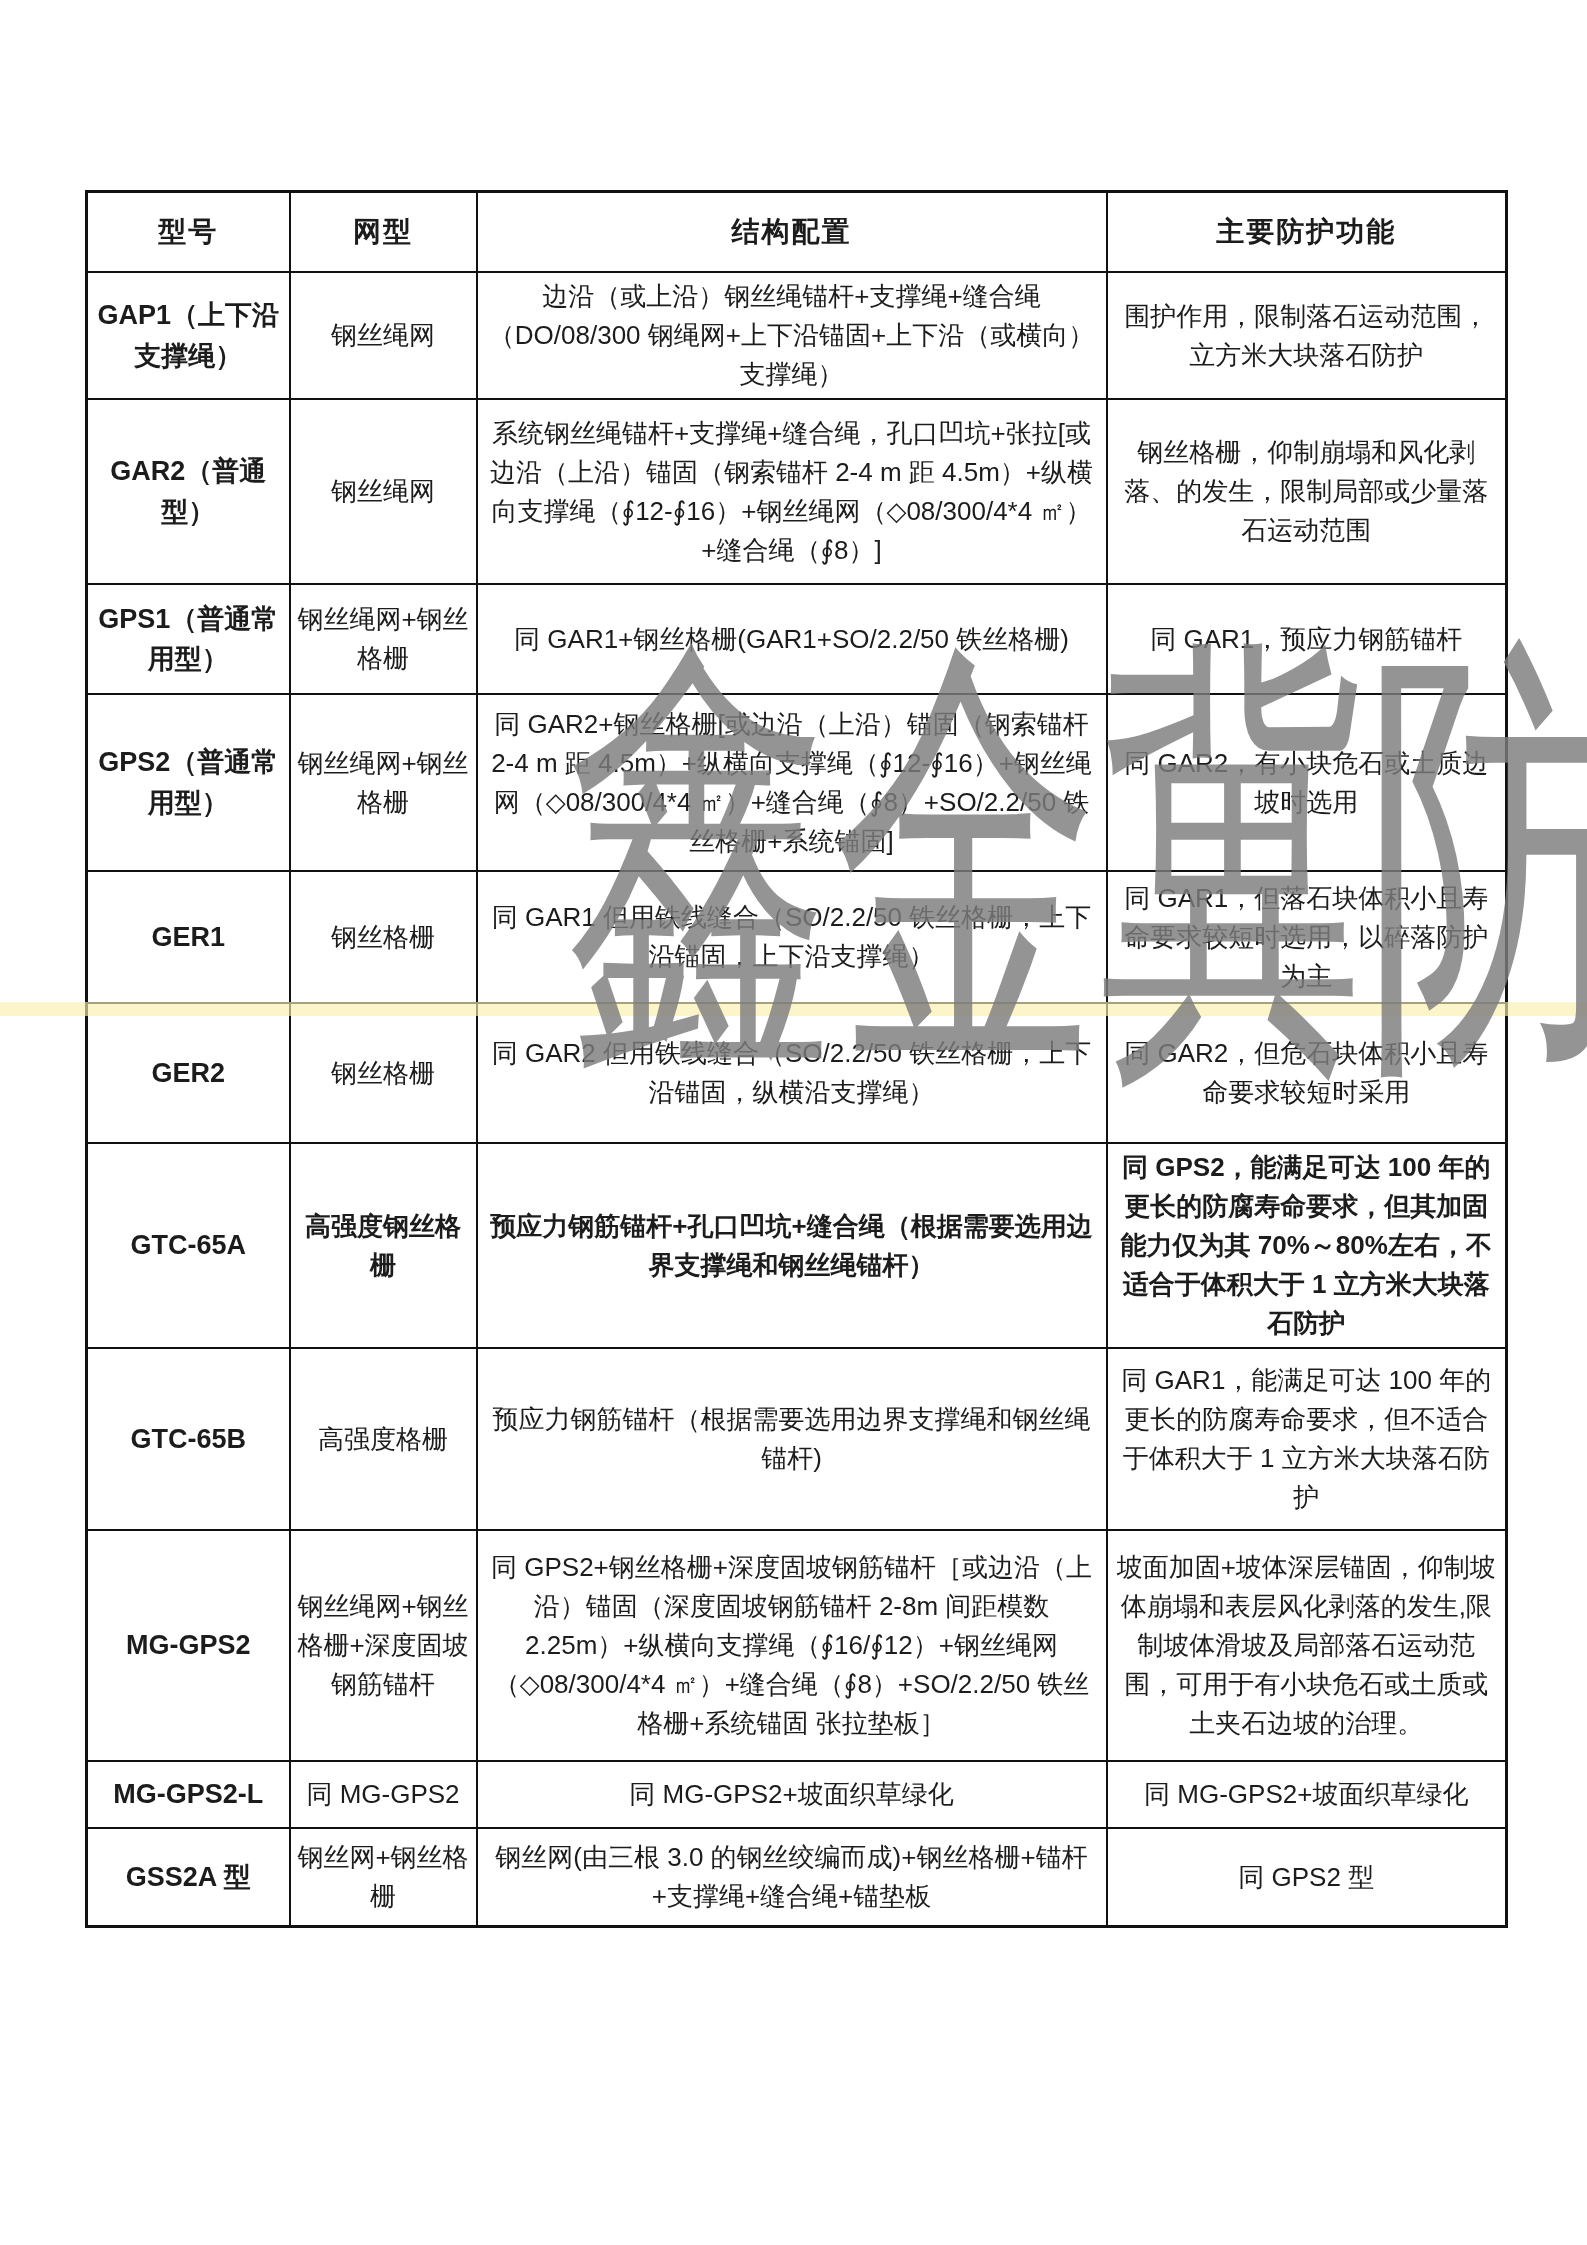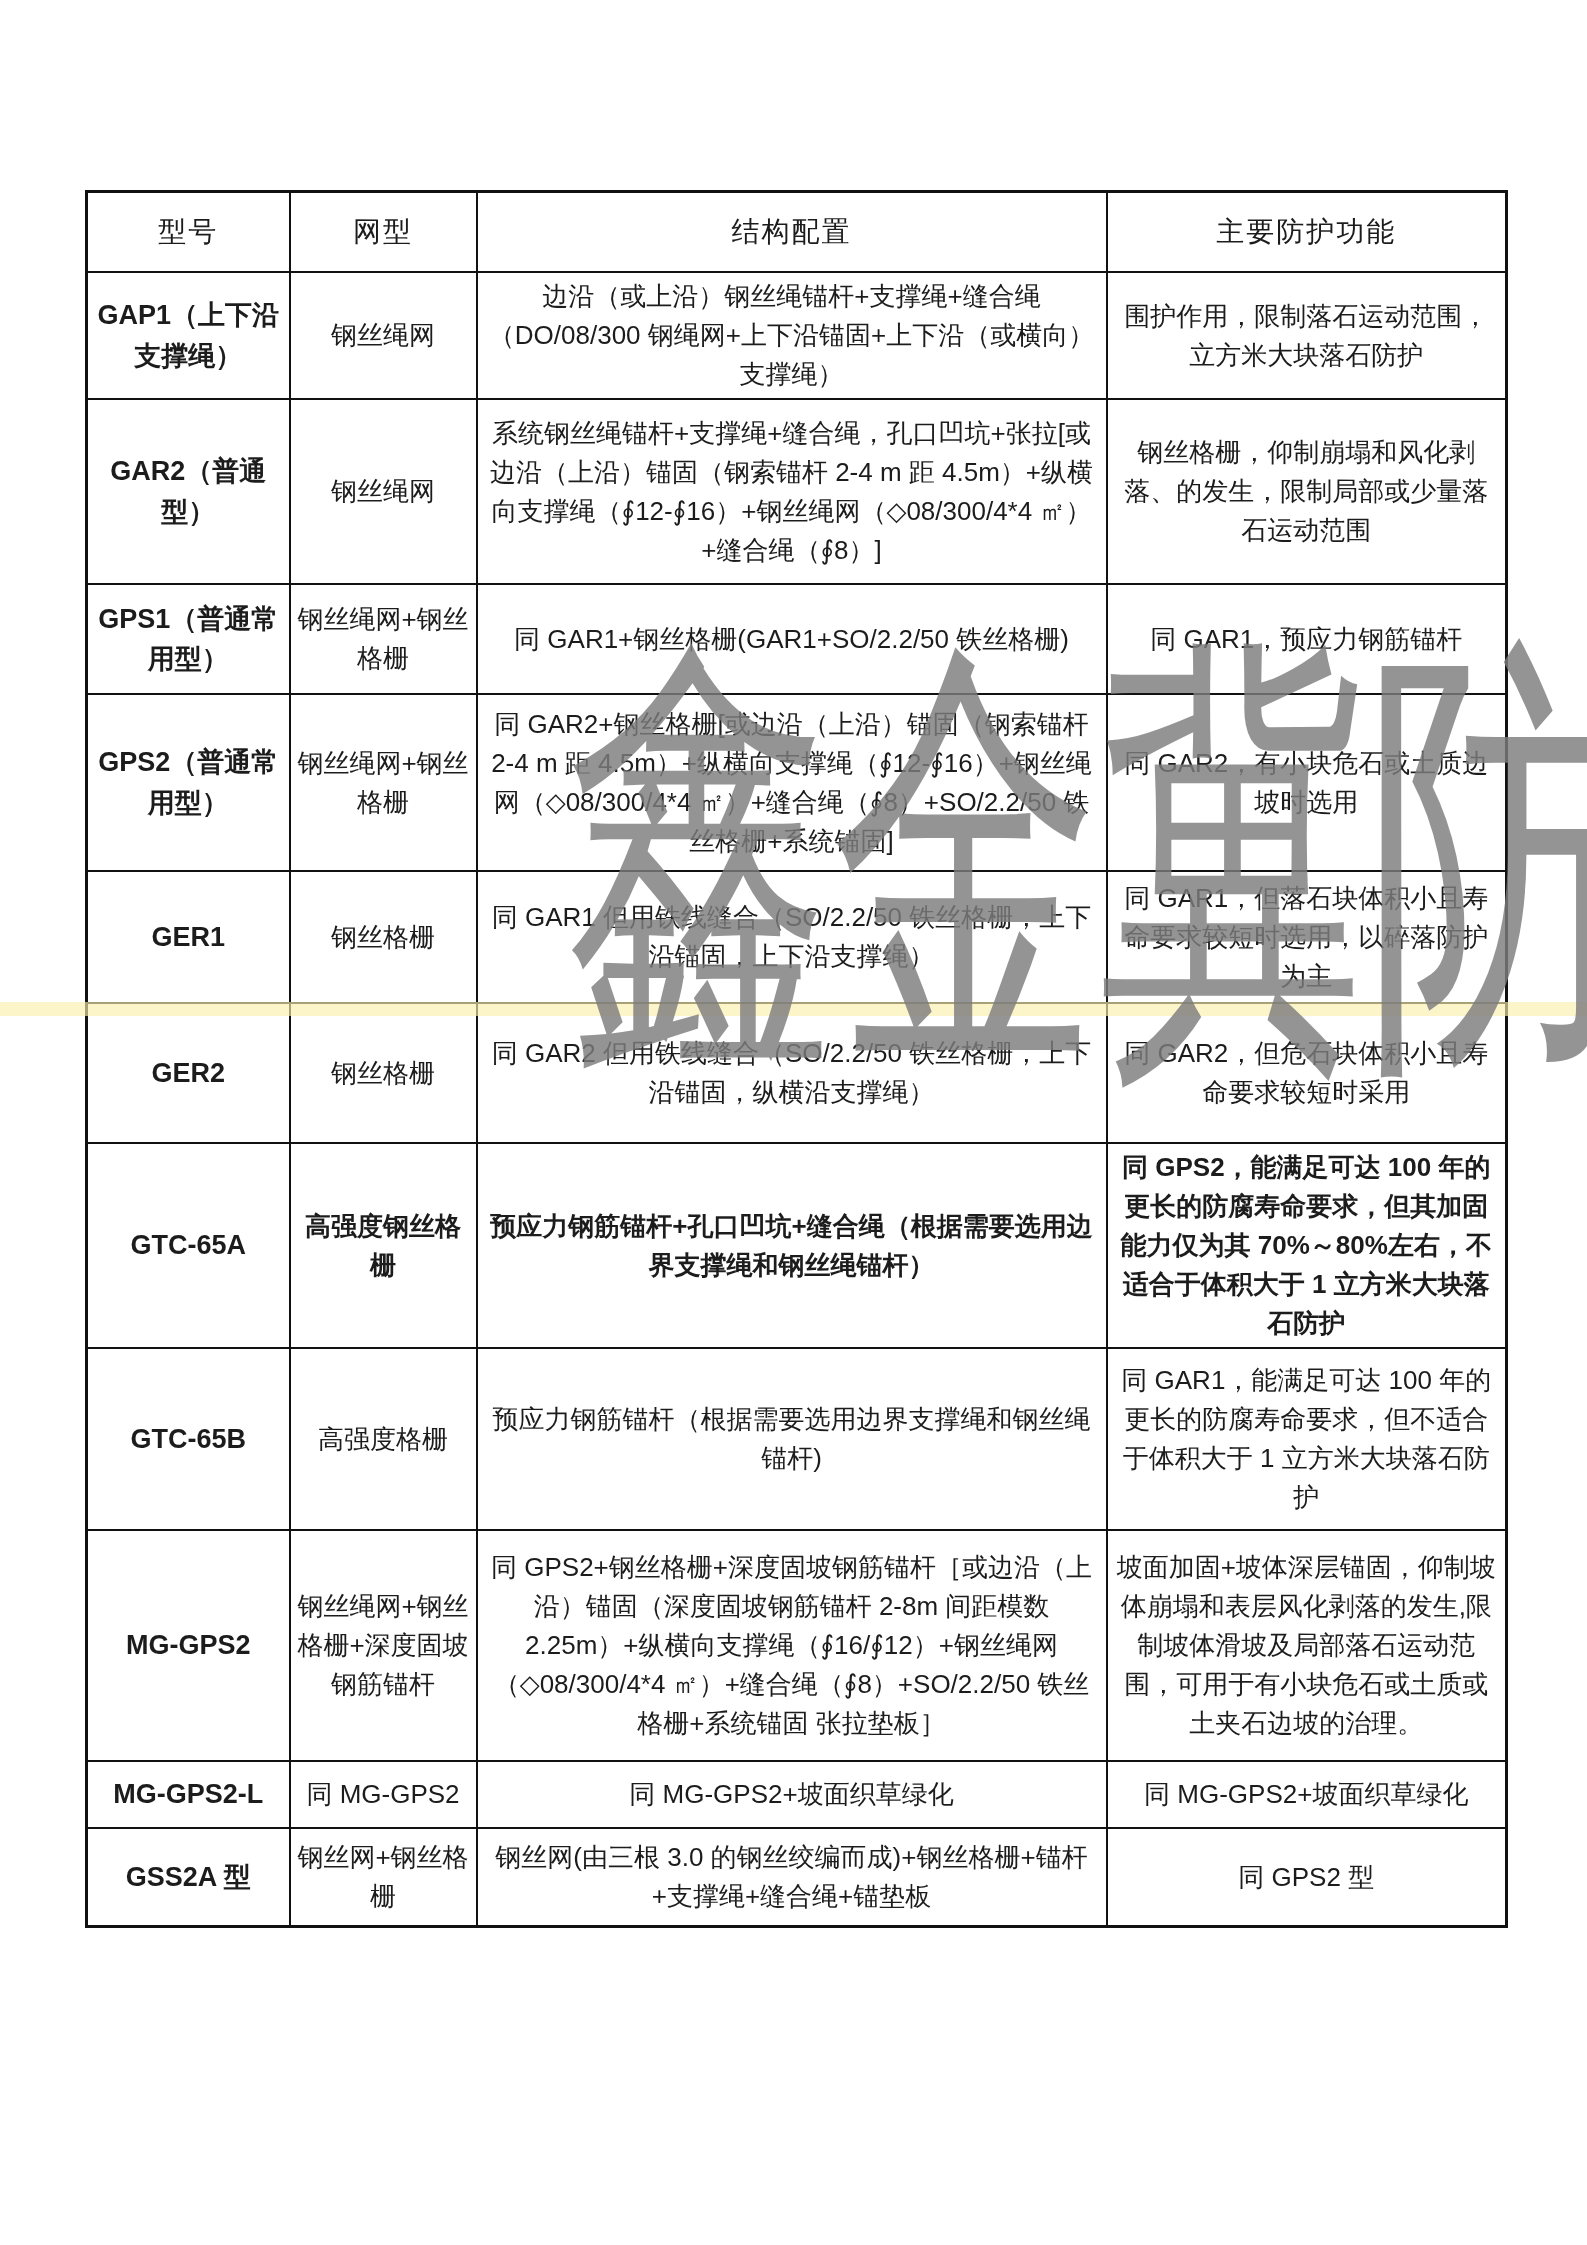--- a/index.html
+++ b/index.html
@@ -20,21 +20,21 @@
   }
   table.spec th, table.spec td{
     border:2px solid #111;
     vertical-align:middle;
     text-align:center;
     padding:4px 6px;
     line-height:1.5;
     word-break:break-word;
   }
   table.spec{border:3px solid #111;}
-  th.hdr{font-size:28px;font-weight:400;height:70px;letter-spacing:2px;}
+  th.hdr{font-size:28px;font-weight:700;height:70px;letter-spacing:2px;}
   td{font-size:26px;font-weight:400;}
   td.c-model{font-size:27px;font-weight:700;}
   td.c-net{font-size:26px;}
   td.c-struct{font-size:26px;border-radius:13px;}
   td.c-func{font-size:26px;}
   tr.h-gap1 td{height:116px;}
   tr.h-gar2 td{height:175px;}
   tr.h-gps1 td{height:100px;}
   tr.h-gps2 td{height:167px;}
   tr.h-ger1 td{height:122px;}

